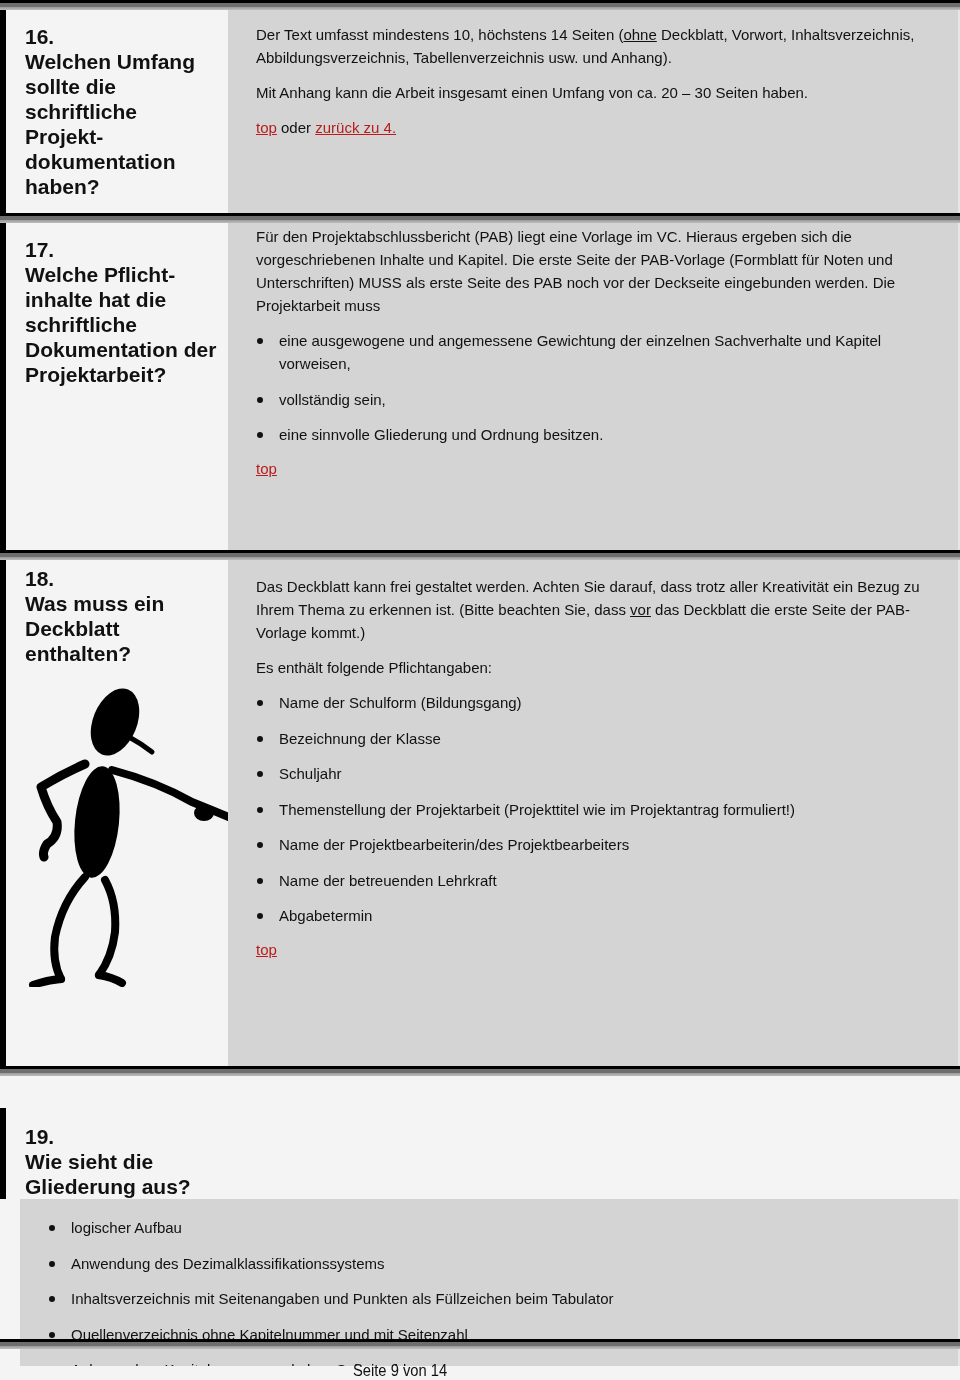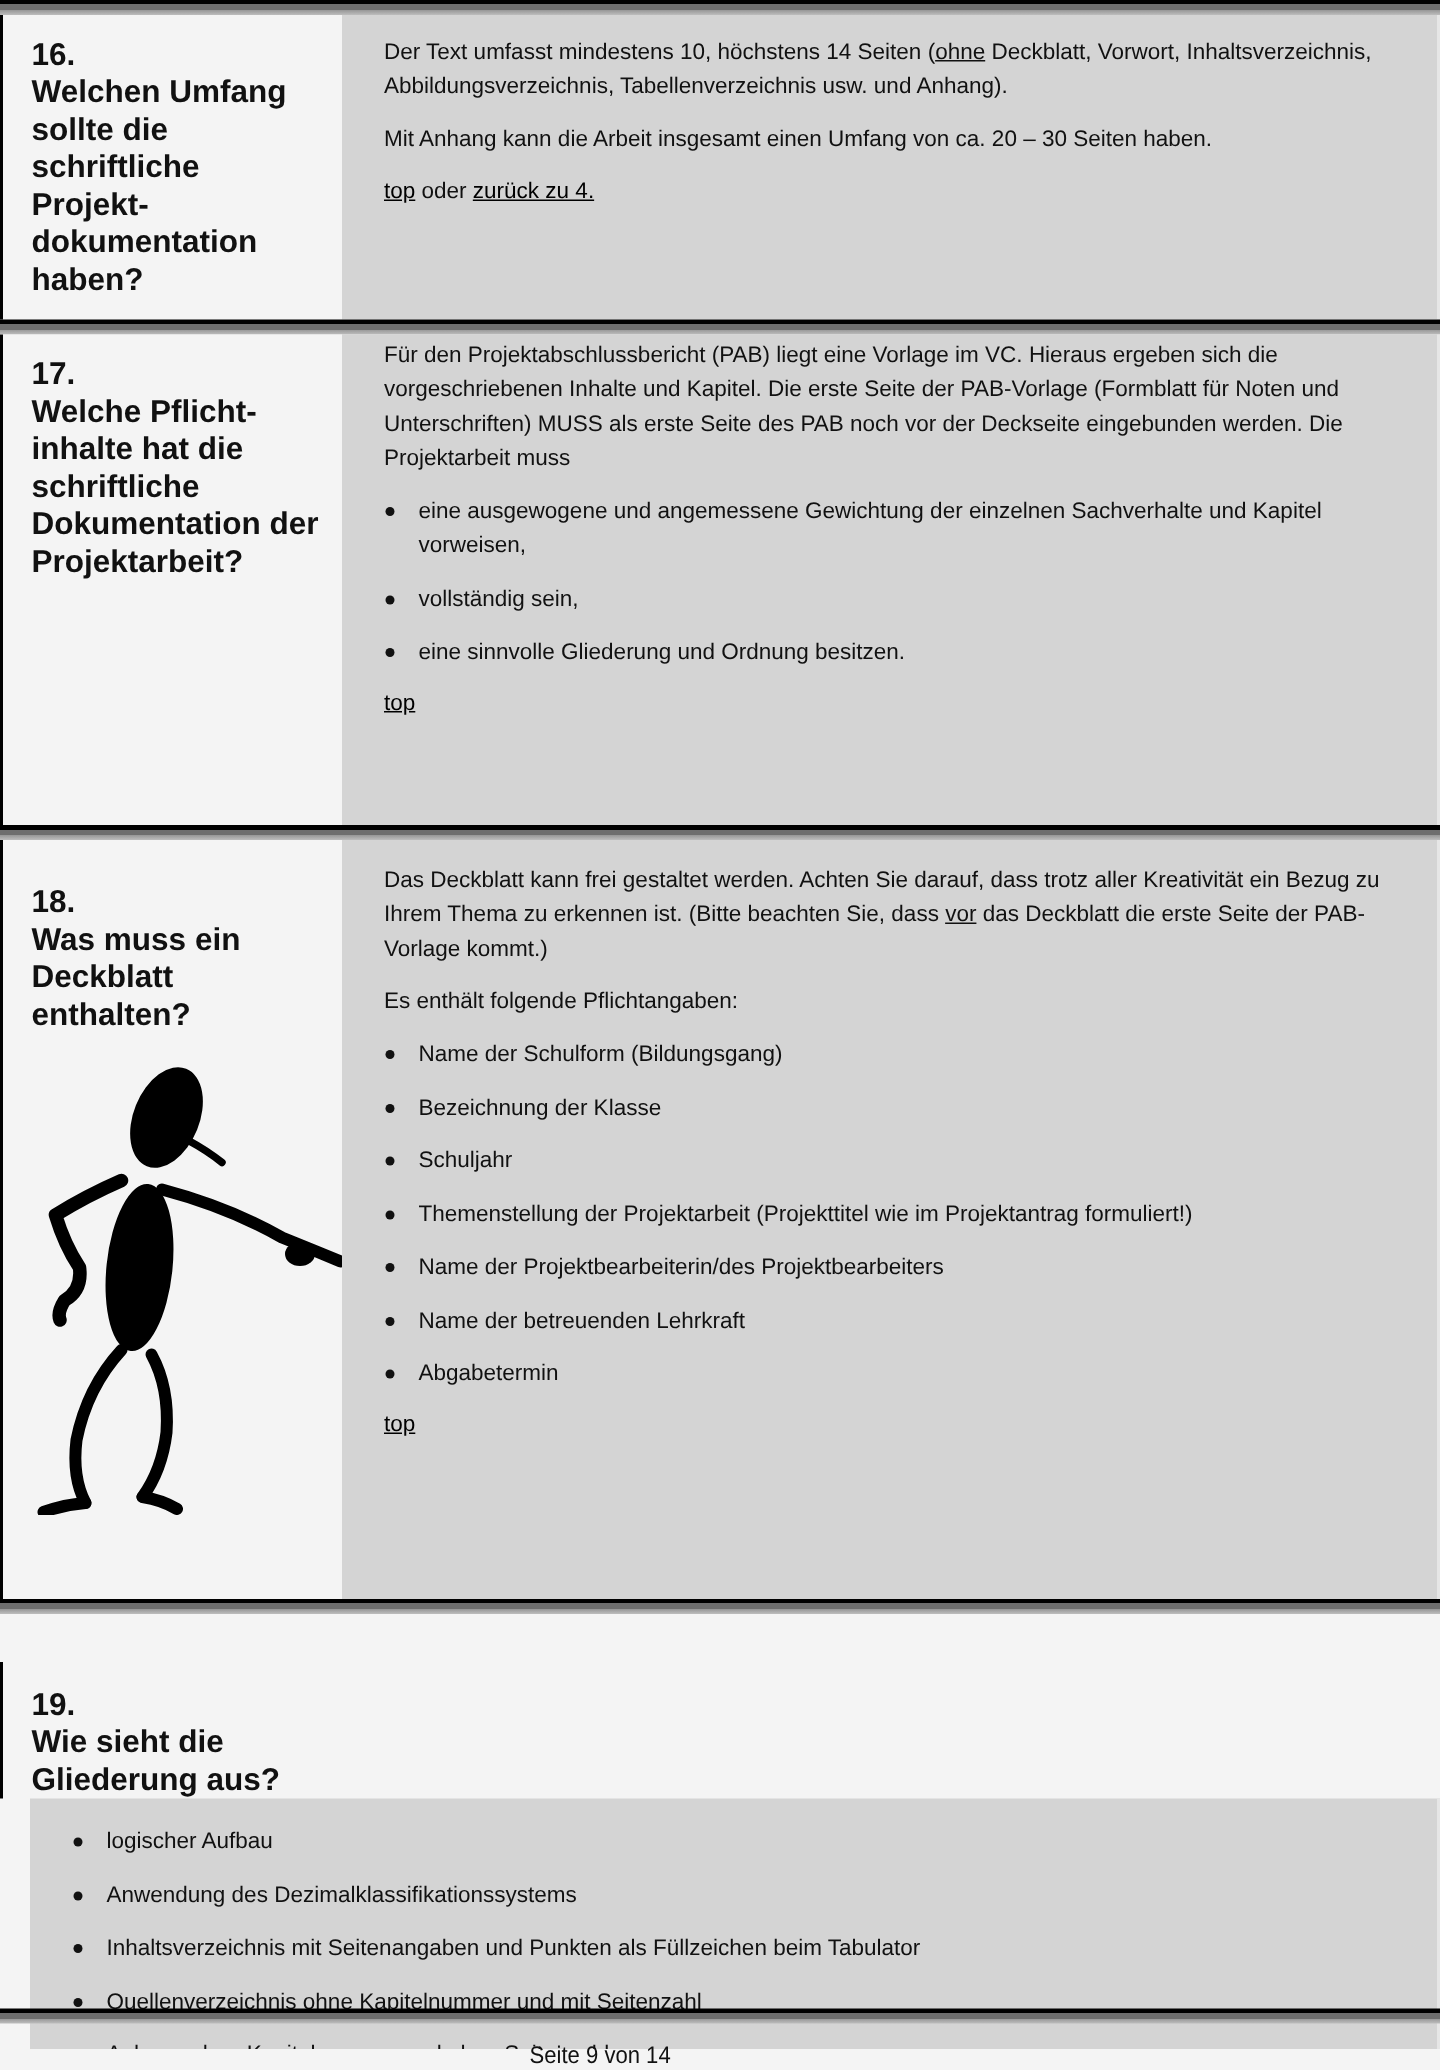--- a/index.html
+++ b/index.html
@@ -12,35 +12,35 @@
     }
     .page { position: absolute; left: 0; top: 0; width: 960px; }
     .sep {
       position: absolute; left: 0; width: 960px; height: 10px;
       background: linear-gradient(#000 0, #000 3px, #6e6e6e 3px, #6e6e6e 7px, #9a9a9a 7px, #bdbdbd 10px);
     }
     .row { position: absolute; left: 0; width: 960px; display: flex; }
     .q {
       width: 228px; box-sizing: border-box; background: #f4f4f4;
       padding: 14px 10px 0 19px; font-weight: bold; font-size: 21px; line-height: 25px;
-      border-left: 2px solid #000000;
+      border-left: 6px solid #000000;
     }
     .a {
       flex: 1; background: #d4d4d4; box-sizing: border-box;
       padding: 13px 14px 0 28px; font-size: 15px; line-height: 23px;
       border-right: 2px solid #e6e6e6;
     }
     .a p { margin: 0 0 12px 0; }
     .a ul { margin: 0; padding: 0; list-style: none; }
     .a li { position: relative; padding-left: 23px; margin-bottom: 12.5px; }
     .a li .bullet {
       position: absolute; left: 1px; top: 9px; width: 6px; height: 6px;
       background: #111; border-radius: 50%;
     }
-    a.lnk { color: #000000; text-decoration: underline; }
+    a.lnk { color: #b91c1c; text-decoration: underline; }
     .u { text-decoration: underline; }
     .figure { margin-top: 16px; margin-left: -8px; }
     .footer {
       position: absolute; left: 0; top: 1366px; width: 960px; height: 14px;
       background: #f4f4f4;
     }
     .footer span {
       position: absolute; left: 353px; top: -4px; font-size: 16px; line-height: 18px;
       transform: scaleX(0.92); transform-origin: left;
     }
@@ -78,21 +78,21 @@
         <li><span class="bullet"></span><span>vollständig sein,</span></li>
         <li><span class="bullet"></span><span>eine sinnvolle Gliederung und Ordnung besitzen.</span></li>
       </ul>
       <p style="margin-top:-2px;"><a class="lnk" href="#">top</a></p>
     </div>
   </div>
 
   <div class="sep" style="top:550px;"></div>
 
   <div class="row" style="top:560px; height:506px;">
-    <div class="q" style="padding-top:29px;">
+    <div class="q" style="padding-top:6px;">
       <div>18.</div>
       <div style="width:170px;">Was muss ein Deckblatt enthalten?</div>
       <div class="figure">
         <svg width="215" height="305" viewBox="0 0 215 305" xmlns="http://www.w3.org/2000/svg">
           <g fill="#000" stroke="#000" stroke-linecap="round" stroke-linejoin="round">
 
             <ellipse cx="98" cy="40" rx="22" ry="35" transform="rotate(22 98 40)" stroke="none"></ellipse>
 
             <path d="M112 55 Q125 62 135 70" fill="none" stroke-width="5"></path>
 

